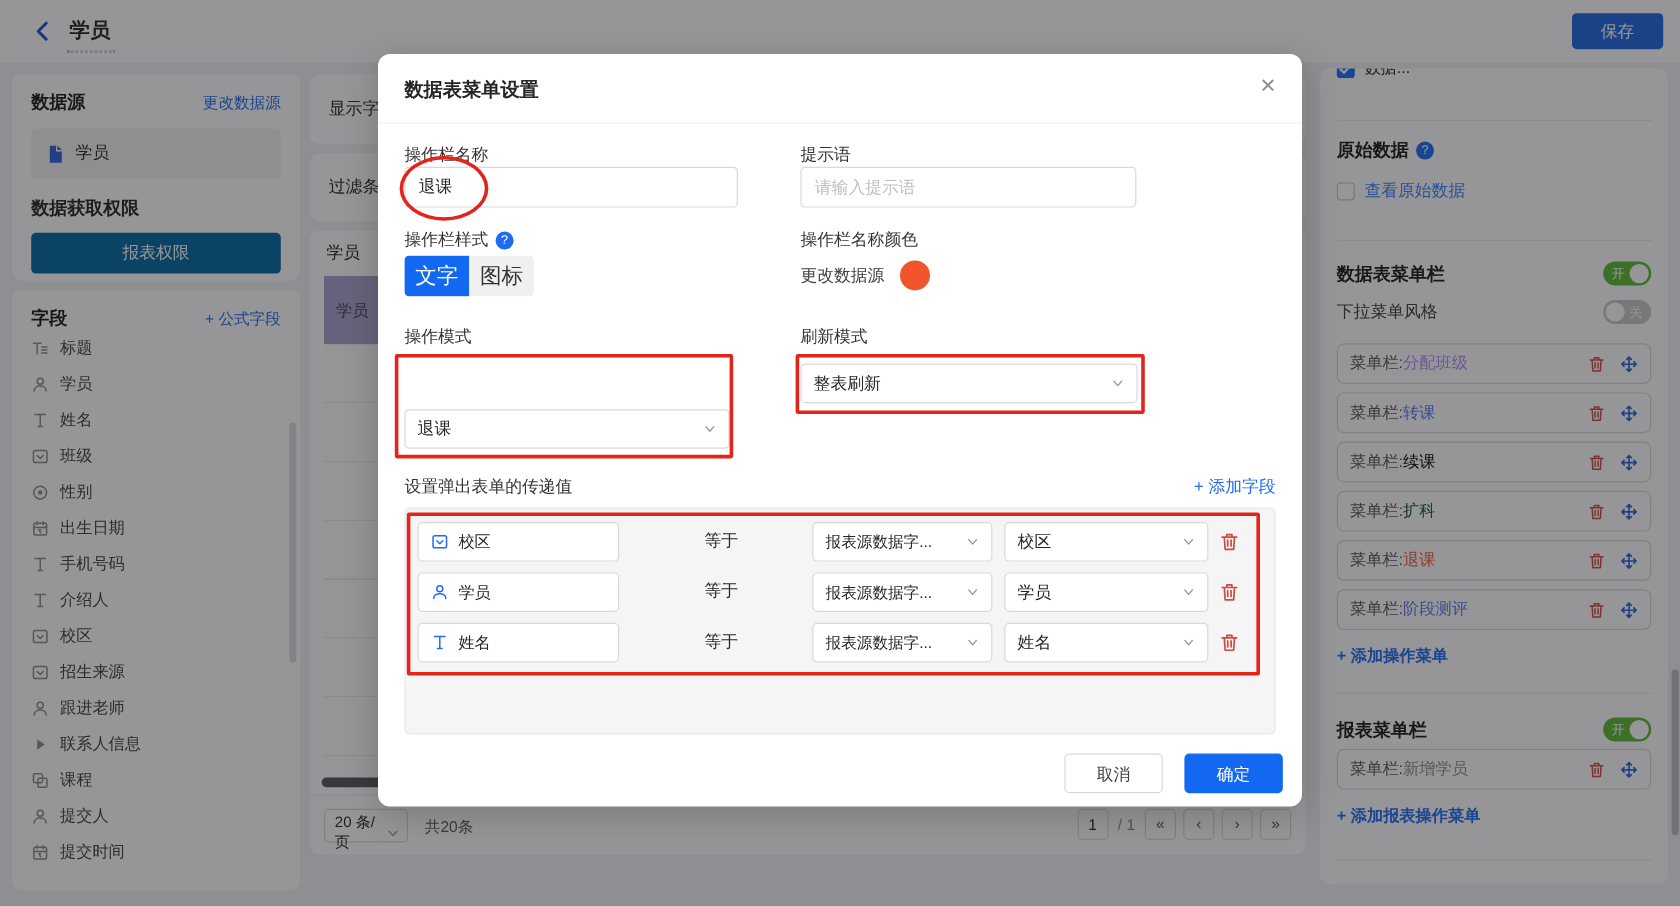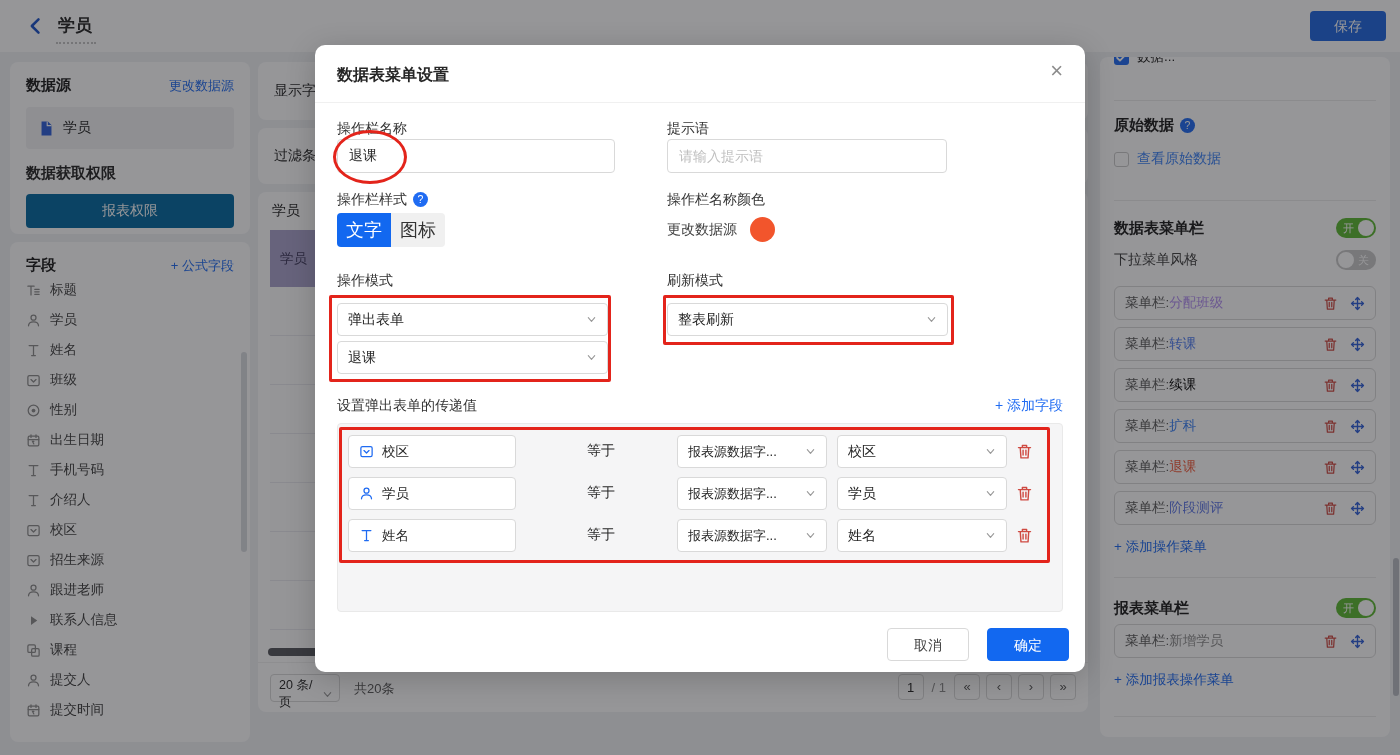--- a/index.html
+++ b/index.html
@@ -69,21 +69,21 @@
   .toggle.off { background:#c8c8c8; }
   .toggle.off .t-txt { position:absolute; right:7px; top:3px; }
   .toggle.off .knob { position:absolute; left:2px; top:2px; width:16px; height:16px; border-radius:50%; background:#fff; }
   .menu-list { position:absolute; left:14px; right:14px; }
   .menu-box { height:34px; border:1px solid #d9d9d9; border-radius:6px; display:flex; align-items:center; padding:0 10px; margin-bottom:7px; font-size:13.5px; background:#fff; }
   .menu-box .pfx { color:#595959; }
   .menu-box .act { margin-left:auto; display:flex; gap:12px; align-items:center; }
   .menu-box svg { width:15px; height:15px; }
   .ic-trash { color:#cf4a42; }
   .ic-move { color:#2f5fd9; }
-  .add-link { position:absolute; left:14px; font-size:13.5px; color:#1f6bf2; cursor:pointer; }
+  .add-link { position:absolute; left:14px; font-size:13.5px; color:#1f6bf2; cursor:pointer;font-weight:bold; }
   .page-vthumb { position:absolute; right:1px; top:558px; width:6px; height:138px; background:#b9bcc4; border-radius:3px; }
 
   
   .overlay { position:absolute; inset:0; background:rgba(23,23,26,0.45); z-index:40; }
   .modal { position:absolute; left:315px; top:45px; width:770px; height:627px; background:#fff; border-radius:10px; z-index:50; box-shadow:0 6px 30px rgba(0,0,0,.2); }
   .m-title { position:absolute; left:22px; top:20px; font-size:16px; font-weight:600; }
   .m-close { position:absolute; right:22px; top:15px; font-size:22px; color:#8c8c8c; cursor:pointer; line-height:1; }
   .m-div { position:absolute; left:0; top:57px; width:100%; border-top:1px solid #f0f0f0; }
   .m-label { position:absolute; font-size:14px; color:#333; }
   .m-input { position:absolute; height:34px; border:1px solid #d9d9d9; border-radius:4px; padding:0 11px; font-size:14px; color:#262626; }
@@ -437,21 +437,21 @@
               <use href="#i-trash"></use>
             </svg>
             <svg class="ic-move">
               <use href="#i-move"></use>
             </svg>
           </span>
         </div>
 
         <div class="menu-box">
           <span class="pfx">菜单栏: </span>
-          <span style="color: #3b82f6;">扩科</span>
+          <span style="color: #14532d;">扩科</span>
           <span class="act">
             <svg class="ic-trash">
               <use href="#i-trash"></use>
             </svg>
             <svg class="ic-move">
               <use href="#i-move"></use>
             </svg>
           </span>
         </div>
 
@@ -529,26 +529,20 @@
       <div class="tab active">文字</div>
       <div class="tab">图标</div>
     </div>
     <div class="m-label" style="left:352px;top:146px">操作栏名称颜色</div>
     <div class="color-row">
       <span>更改数据源</span>
       <span class="swatch" style="background: rgb(242, 85, 44);"></span>
     </div>
 
     <div class="m-label" style="left:22px;top:227px">操作模式</div>
-    <div class="dd" style="left:22px;top:258px;width:271px">
-      <span class="grow">弹出表单</span>
-        <svg>
-          <use href="#i-chevdown"></use>
-        </svg>
-    </div>
     <div class="dd" style="left:22px;top:296px;width:271px">
       <span class="grow">退课</span>
         <svg>
           <use href="#i-chevdown"></use>
         </svg>
     </div>
     <div class="m-label" style="left:352px;top:227px">刷新模式</div>
     <div class="dd" style="left:352px;top:258px;width:281px">
       <span class="grow">整表刷新</span>
         <svg>

